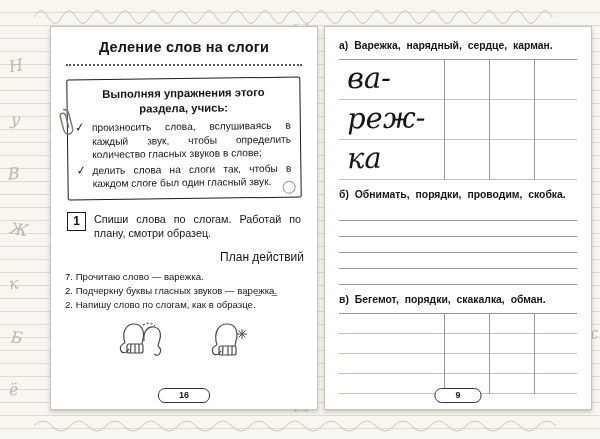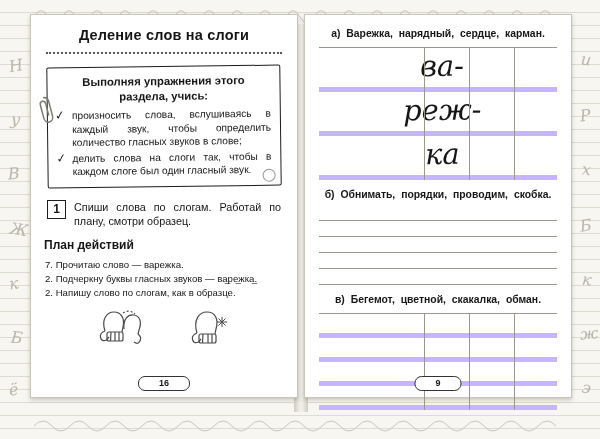--- a/index.html
+++ b/index.html
@@ -17,27 +17,28 @@
   .decor-letter{
     position:absolute;
     font-family:"DejaVu Serif", serif;font-style:italic;
     color:#b9b5a9;font-size:16px;line-height:1;user-select:none;
   }
   .fold{
     position:absolute;left:294px;top:24px;width:14px;height:388px;
     background:linear-gradient(to right,#cfccc2,#efede6 40%,#efede6 60%,#cfccc2);
   }
   .page{
-    position:absolute;top:14px;width:268px;height:384px;
+    position:absolute;top:26px;width:268px;height:384px;
     background:#fff;border:1px solid #c8c4b8;
     box-shadow:0 2px 4px rgba(60,55,40,.25);
     box-sizing:border-box;
+    margin-left:20px;
   }
   .page-left{left:30px;padding:10px 13px;}
-  .page-right{left:304px;padding:10px 14px;text-align:center;}
+  .page-right{left:304px;padding:10px 14px;}
 
   
   .title{
     margin:2px 0 0;font-size:14.5px;font-weight:bold;text-align:center;
     letter-spacing:.2px;
   }
   .dotted{margin:9px 2px 0;border-bottom:2px dotted #555;height:0;}
   .note-box{
     position:relative;margin:12px 3px 0;padding:7px 9px 8px;
     border:1.6px solid #1c1c1c;border-radius:2px;
@@ -57,34 +58,34 @@
   .stamp{
     position:absolute;right:5px;bottom:3px;width:11px;height:11px;
     border:1px solid #999;border-radius:50%;
   }
   .exercise{display:flex;gap:8px;margin:13px 3px 0;align-items:flex-start;}
   .ex-num{
     flex:0 0 auto;width:17px;height:17px;border:1.6px solid #1c1c1c;
     font-size:12px;font-weight:bold;text-align:center;line-height:17px;
   }
   .ex-text{font-size:10.8px;line-height:1.35;text-align:justify;}
-  .plan-heading{margin-top:9px;font-size:12px;font-weight:bold;text-align:left;}
+  .plan-heading{margin-top:9px;font-size:12px;font-weight:normal;text-align:right;}
   .plan-list{margin:6px 1px 0;}
   .plan-item{font-size:9.6px;line-height:1.45;white-space:nowrap;}
   .mittens{display:flex;justify-content:center;gap:42px;margin-top:8px;}
   .page-num{
     position:absolute;left:50%;bottom:6px;transform:translateX(-50%);
     border:1.2px solid #333;border-radius:7px;padding:0 20px;
     font-size:9px;font-weight:bold;line-height:13px;background:#fff;
   }
 
   
   .word-line{font-size:10.4px;font-weight:600;line-height:1.3;margin-top:2px;word-spacing:3px;}
   .grid{position:relative;margin-top:6px;border-top:1px solid #9a978e;}
-  .grid-row{position:relative;border-bottom:5px solid #c4b5fd;}
+  .grid-row{position:relative;border-bottom:1px solid #c4b5fd;}
   .grid-a .grid-row{height:39px;}
   .grid-b .grid-row{height:19px;}
   .vline{position:absolute;top:0;bottom:0;width:1px;background:#9a978e;}
   .v1{left:44%;} .v2{left:63%;} .v3{left:82%;}
   .cursive{
     font-family:"DejaVu Serif", serif;font-style:italic;
     font-size:29px;line-height:37px;padding-left:8px;display:inline-block;
     transform:rotate(-1deg);
   }
   .lines{margin-top:4px;}
@@ -210,21 +211,21 @@
     <div class="lines">
       <div class="wline"></div>
       <div class="wline"></div>
       <div class="wline"></div>
       <div class="wline"></div>
       <div class="wline"></div>
     </div>
 
     <div class="word-line wl-gap">
       <span>в)</span>
-      <span>Бегемот, цветной, скакалка, обман.</span>
+      <span>Бегемот, порядки, скакалка, обман.</span>
     </div>
 
     <div class="grid grid-b">
       <div class="grid-row"></div>
       <div class="grid-row"></div>
       <div class="grid-row"></div>
       <div class="grid-row"></div>
       <i class="vline v1"></i>
       <i class="vline v2"></i>
       <i class="vline v3"></i>

